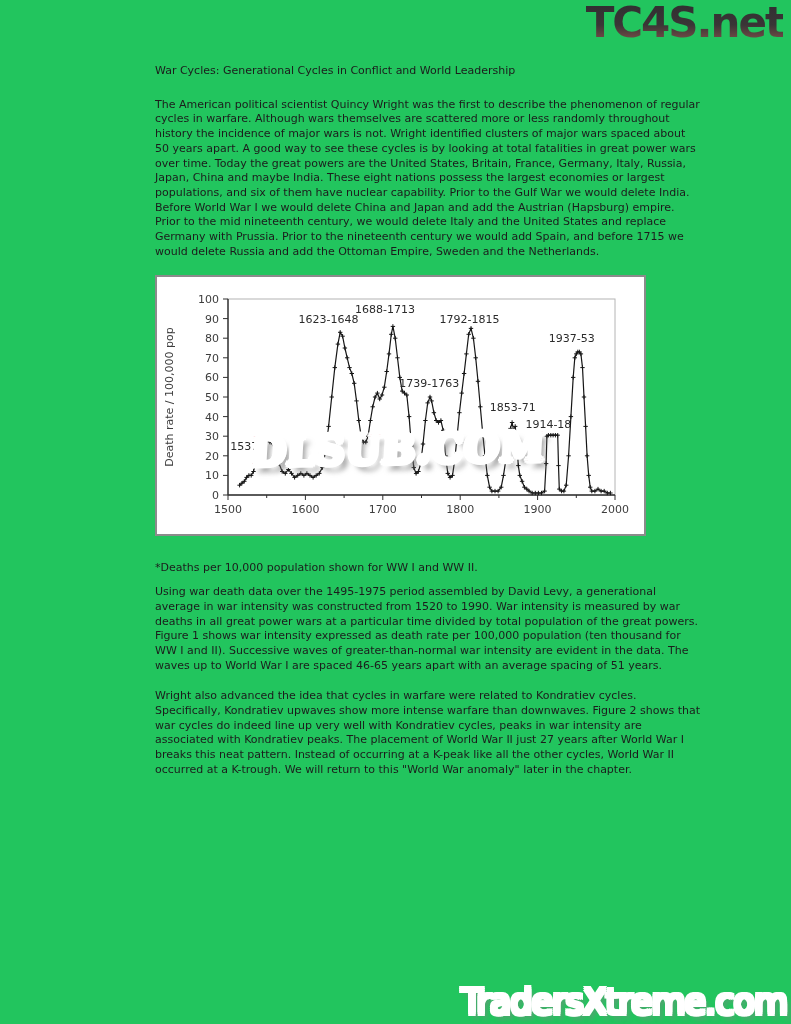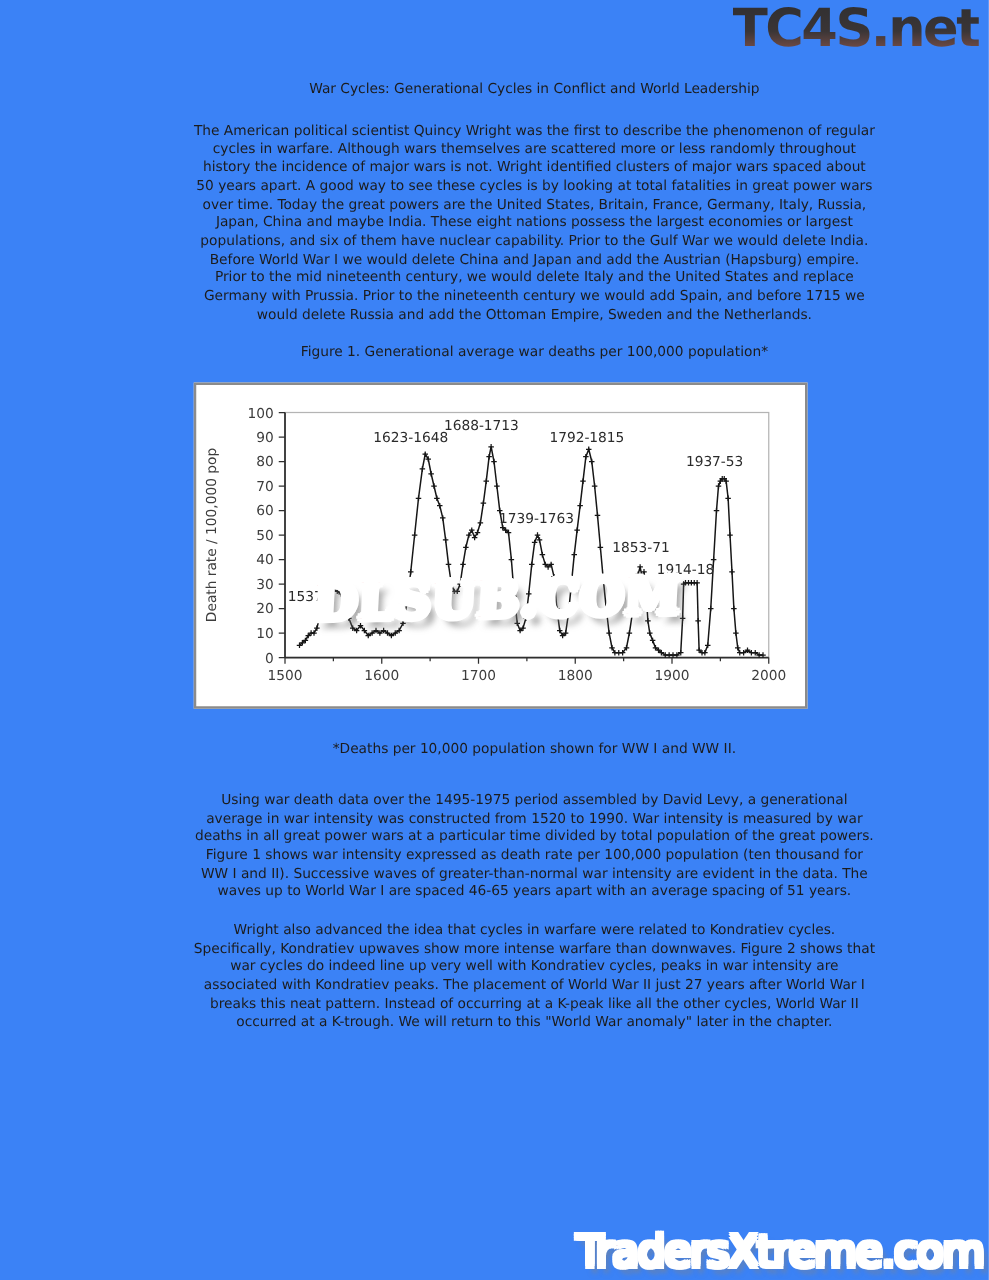--- a/index.html
+++ b/index.html
@@ -1,19 +1,19 @@
 <!DOCTYPE html>
 <html><head>
 <meta charset="utf-8">
 <style>
   html,body{margin:0;padding:0;}
   .page{
     position:relative;
     width:791px;height:1024px;
-    background:#3b82f6;
+    background:#22c55e;
     font-family:"DejaVu Sans","Liberation Sans",sans-serif;
     color:#1c1c1c;
     overflow:hidden;
   }
   
   .logo-top{
     position:absolute;top:-2px;right:8px;
     font-family:"DejaVu Sans","Liberation Sans",sans-serif;
     font-size:42px;font-weight:bold;letter-spacing:-2px;
     background:linear-gradient(180deg,#2e2e30 0%,#3a3536 55%,#6e4a45 82%,#99655c 100%);
@@ -30,25 +30,25 @@
     text-shadow:
       -2px 0 0 #ffffff, 2px 0 0 #ffffff, 0 -2px 0 #ffffff, 0 2px 0 #ffffff,
       -2px -2px 0 #ffffff, 2px -2px 0 #ffffff, -2px 2px 0 #ffffff, 2px 2px 0 #ffffff,
       4px 5px 4px rgba(130,130,130,0.65);
   }
   
   .column{
     position:absolute;left:155px;top:64px;width:545px;
   }
   .para{
-    font-size:11px;line-height:14.7px;margin:0 0 16px 0;color:#1c1c1c;text-align:center;
+    font-size:11px;line-height:14.7px;margin:0 0 16px 0;color:#1c1c1c;
   }
   .title{margin-bottom:19px;}
   .caption{margin-bottom:16px;}
-  .footnote{margin-bottom:26px;}
+  .footnote{margin-bottom:9px;}
   
   .figure-box{
     position:relative;
     width:487px;height:257px;
     border:2px solid #8b8b8b;
     background:#ffffff;
     margin:0 0 25px 0;
   }
   .figure-box svg{display:block;}
   .watermark{
@@ -74,21 +74,20 @@
 <div class="page">
 
   <div class="logo-top">TC4S.net</div>
 
   <div class="column">
 
     <p class="para title">War Cycles: Generational Cycles in Conflict and World Leadership</p>
 
     <p class="para">The American political scientist Quincy Wright was the first to describe the phenomenon of regular cycles in warfare. Although wars themselves are scattered more or less randomly throughout history the incidence of major wars is not. Wright identified clusters of major wars spaced about 50 years apart. A good way to see these cycles is by looking at total fatalities in great power wars over time. Today the great powers are the United States, Britain, France, Germany, Italy, Russia, Japan, China and maybe India. These eight nations possess the largest economies or largest populations, and six of them have nuclear capability. Prior to the Gulf War we would delete India. Before World War I we would delete China and Japan and add the Austrian (Hapsburg) empire. Prior to the mid nineteenth century, we would delete Italy and the United States and replace Germany with Prussia. Prior to the nineteenth century we would add Spain, and before 1715 we would delete Russia and add the Ottoman Empire, Sweden and the Netherlands.</p>
 
-    <p class="para caption">Figure 1. Generational average war deaths per 100,000 population*</p>
 
     <div class="figure-box">
       <svg id="fig1-svg" width="487" height="257" viewBox="0 0 487 257" xmlns="http://www.w3.org/2000/svg">
           <rect x="71" y="22" width="387" height="196" fill="none" stroke="#b4b4b4" stroke-width="1"></rect>
           <g stroke="#2f2f2f" stroke-width="1.4">
             <line x1="71" y1="22" x2="71" y2="218"></line>
             <line x1="71" y1="218" x2="458" y2="218"></line>
           </g>
           <g stroke="#2f2f2f" stroke-width="1">
             <line x1="66" y1="218" x2="71" y2="218"></line>

